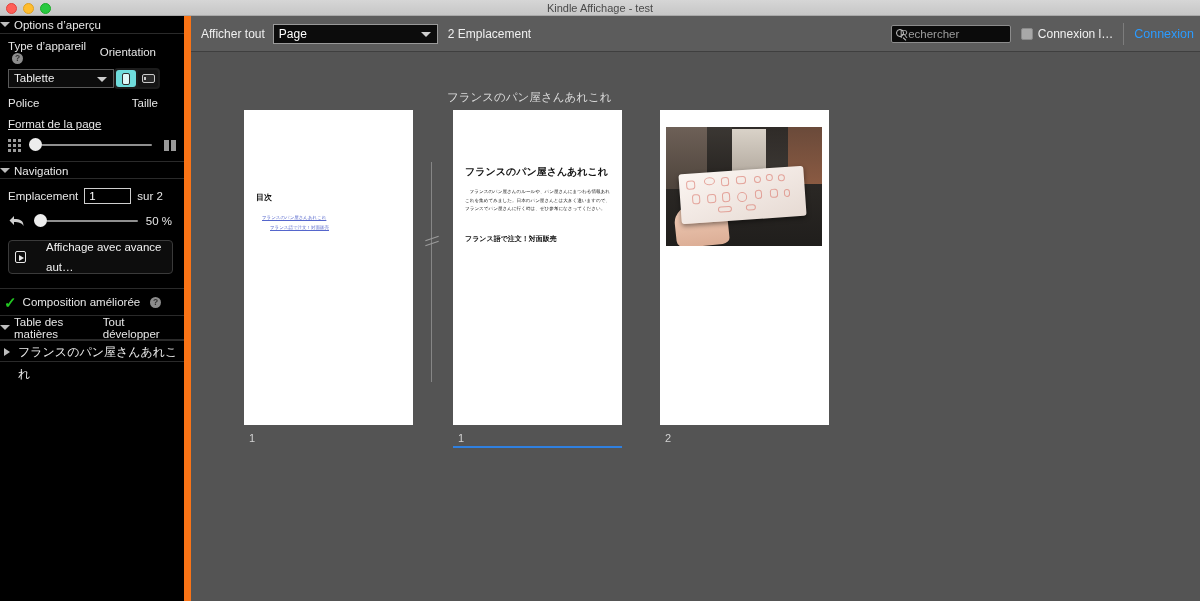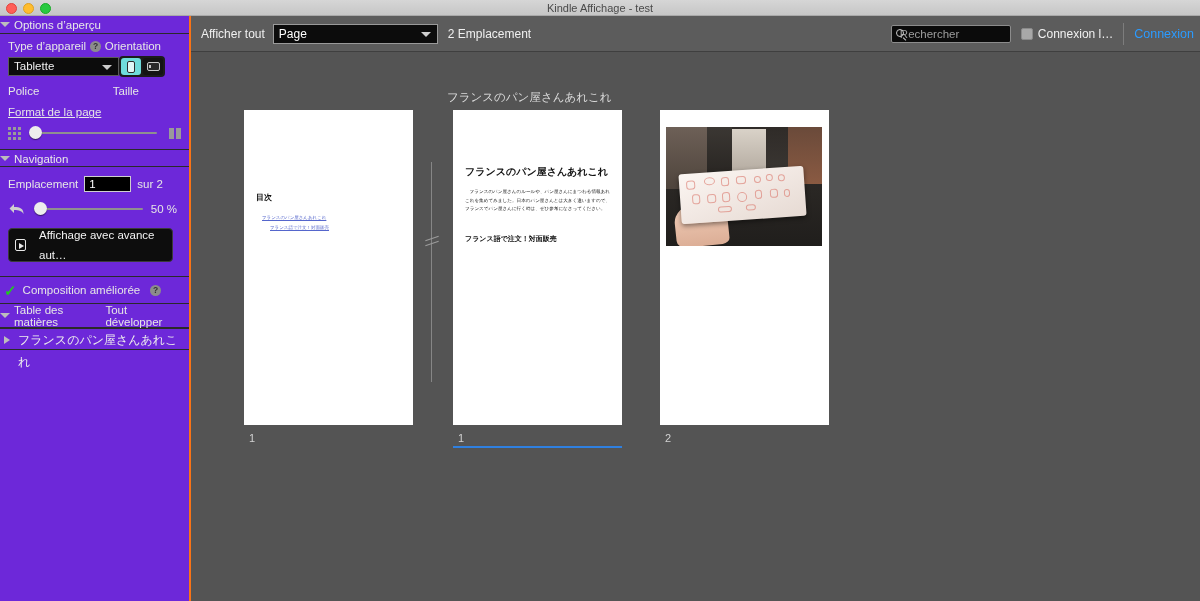--- a/index.html
+++ b/index.html
@@ -25,22 +25,22 @@
   .light.green  { background: #28c940; border: 1px solid #1aab29; }
   .title-text {
     position: absolute; left: 0; top: 0; width: 1200px; height: 16px;
     line-height: 16px; text-align: center;
     font-size: 11px; color: #4a4a4a;
   }
 
   
   .sidebar {
     position: absolute; left: 0; top: 16px; width: 191px; height: 585px;
-    background: #6d28d9;
-    border-right: 2px solid #f97316;
+    background: #000000;
+    border-right: 7px solid #f97316;
     color: #e8e8e8;
     font-size: 11.5px;
     overflow: hidden;
   }
   .section-head {
     height: 18px; line-height: 18px;
     padding-left: 14px;
     position: relative;
     border-bottom: 1px solid #2a2a2a;
     color: #e8e8e8;
@@ -129,21 +129,21 @@
     background: #000; border: 1px solid #cfcfcf;
     width: 47px; height: 16px; line-height: 14px;
     color: #fff; font-size: 11.5px; padding-left: 4px;
   }
 
   .dark-btn {
     background: #0d0d0d; border: 1px solid #3a3a3a; border-radius: 4px;
     height: 22px; line-height: 20px;
     color: #f2f2f2; font-size: 11.5px;
     padding: 16px 6px;
-    display: flex; align-items: center; gap: 13px;
+    display: flex; align-items: center; gap: 20px;
     width: 165px;
   }
   .play-icon {
     width: 11px; height: 12px; border: 1.5px solid #e8e8e8; border-radius: 2px;
     position: relative; flex: none;
   }
   .play-icon:after {
     content: ""; position: absolute; left: 3px; top: 2.2px;
     border-left: 5px solid #e8e8e8;
     border-top: 3.5px solid transparent;
@@ -321,21 +321,21 @@
           <div class="dev-port"></div>
         </div>
         <div class="orient-btn inactive">
           <div class="dev-land"></div>
         </div>
       </div>
     </div>
 
     <div class="row" style="margin-top:8px; display:flex; justify-content:space-between;">
       <span class="lbl">Police</span>
-      <span class="lbl" style="margin-right:42px;">Taille</span>
+      <span class="lbl" style="margin-right:18px;">Taille</span>
     </div>
 
     <div class="row" style="margin-top:9px;text-decoration:underline;">
       <span class="lbl">Format de la page</span>
     </div>
     <div class="row" style="margin-top:8px; display:flex; align-items:center; gap:8px;">
       <span class="grid-icon">
           <i></i>
           <i></i>
           <i></i>

